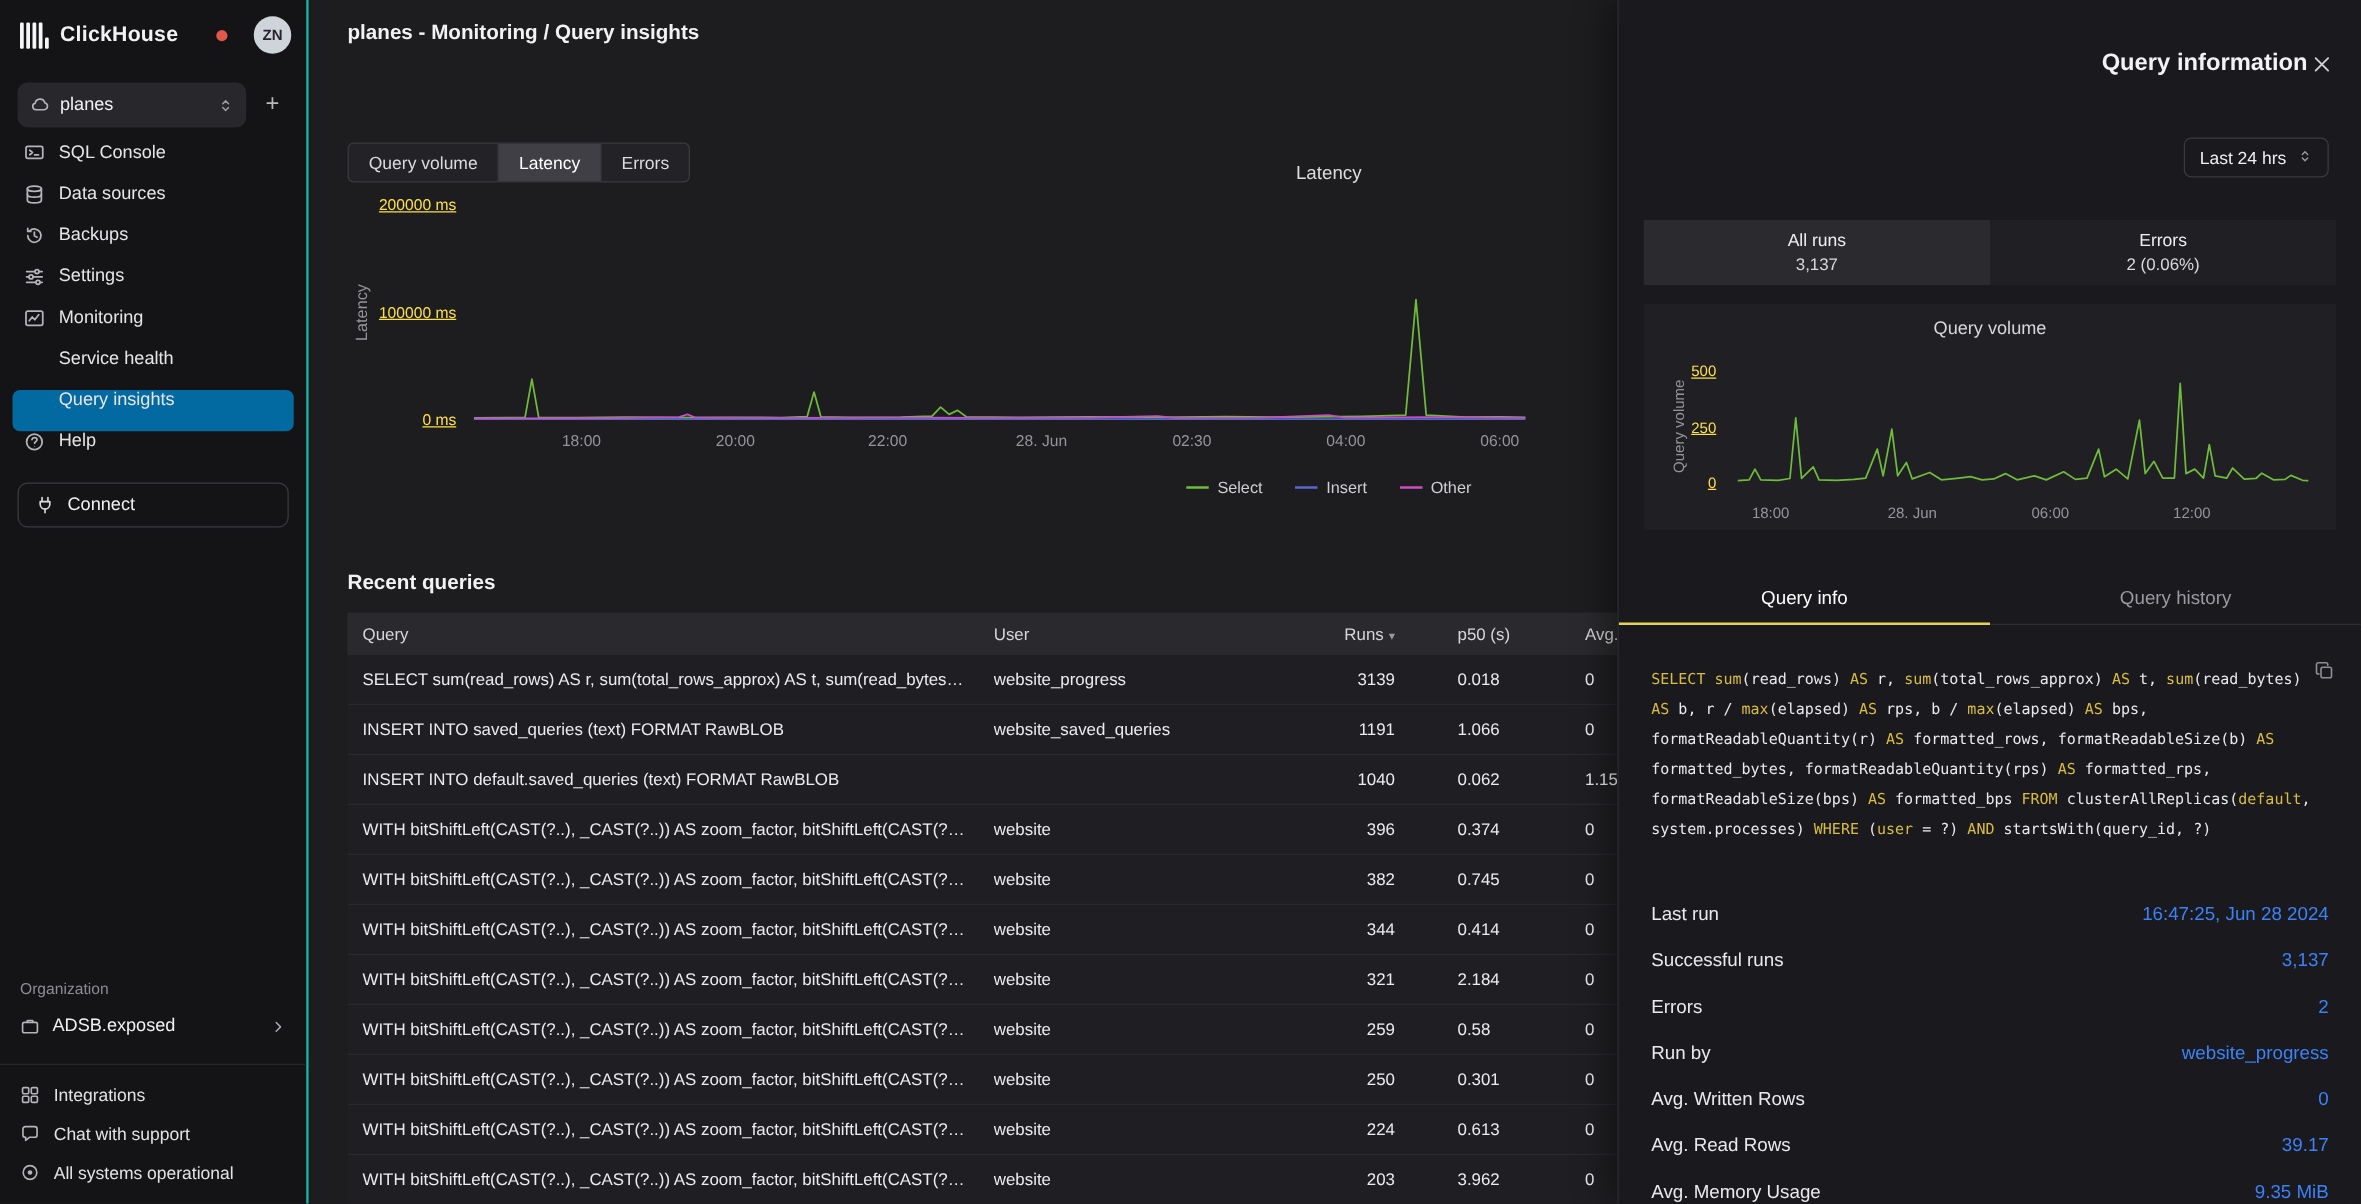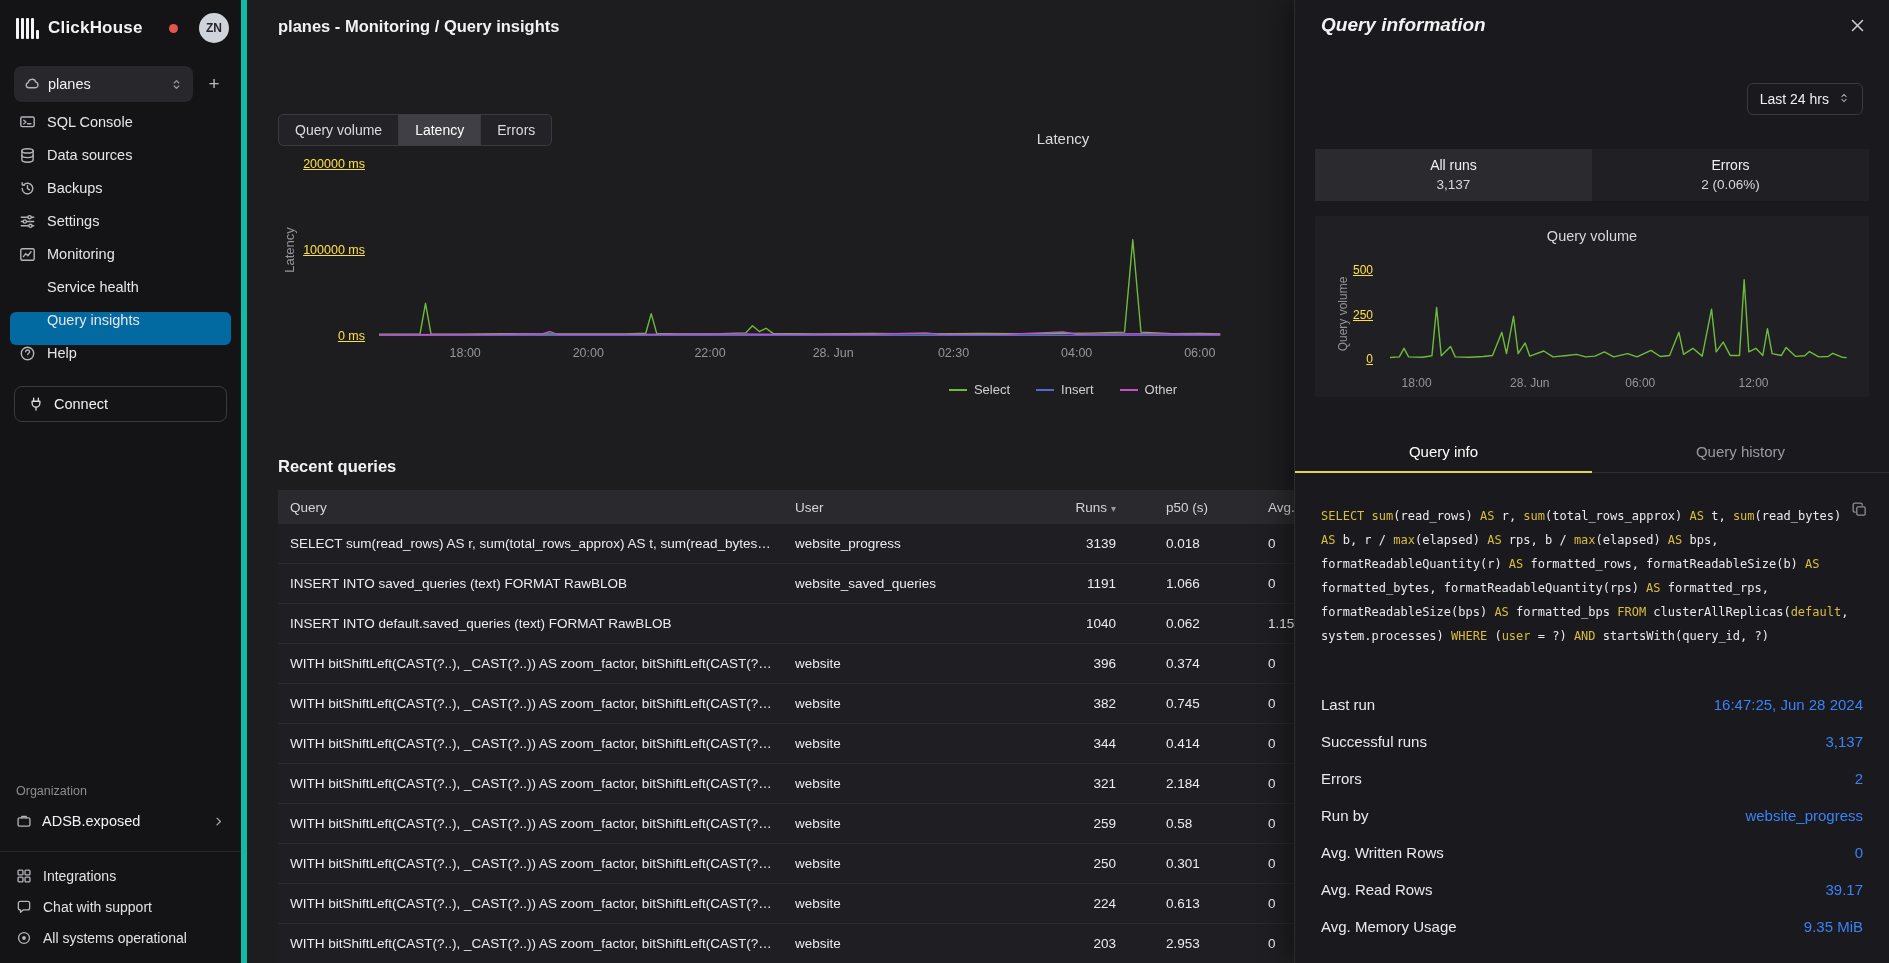--- a/index.html
+++ b/index.html
@@ -2,21 +2,21 @@
 <html><head>
 <meta charset="utf-8">
 <style>
   * { margin:0; padding:0; box-sizing:border-box; }
   html,body { width:1889px; height:963px; overflow:hidden; background:#1d1c1f;
               font-family:"Liberation Sans", sans-serif; color:#f2f2f4; }
   .app { position:relative; width:1889px; height:963px; display:flex; }
 
   
   .sidebar { width:247px; min-width:247px; height:100%; background:#141316;
-             border-right:6px solid #14b8a6; display:flex; flex-direction:column; }
+             border-right:2px solid #14b8a6; display:flex; flex-direction:column; }
   .side-top { height:56px; display:flex; align-items:center; padding:0 12px 0 16px; gap:9px; }
   .logo-icon { display:flex; align-items:flex-end; gap:2px; height:22px; }
   .logo-icon i { width:3px; height:21px; background:#f5f5f6; border-radius:1px; display:block; }
   .logo-icon i.short { height:9px; }
   .brand { font-size:17px; font-weight:700; letter-spacing:.2px; }
   .side-top .spacer { flex:1; }
   .notif-dot { width:9px; height:9px; border-radius:50%; background:#e2574b; margin-right:12px; }
   .avatar { width:30px; height:30px; border-radius:50%; background:#cfd3da; color:#26252a;
             font-size:12px; font-weight:700; display:flex; align-items:center; justify-content:center; }
   .service-row { display:flex; gap:8px; padding:10px 14px 0 14px; align-items:center; }
@@ -81,21 +81,21 @@
   .c-query { padding-left:12px; padding-right:20px; white-space:nowrap; overflow:hidden; text-overflow:ellipsis; }
   .c-user { white-space:nowrap; overflow:hidden; }
   .c-runs { text-align:right; padding-right:26px; white-space:nowrap; }
   .c-p50 { padding-left:24px; white-space:nowrap; }
   .c-avg { white-space:nowrap; }
   .sort-caret { font-size:10px; color:#9a99a0; margin-left:4px; }
 
   
   .panel { position:absolute; top:0; right:0; width:595px; height:963px; background:#1a191d;
            border-left:1px solid #2c2b30; box-shadow:-10px 0 24px rgba(0,0,0,.35); z-index:5; overflow:hidden; }
-  .panel-header { display:flex; justify-content:space-between; align-items:flex-start; padding:14px 20px 0 26px;font-style:italic; }
+  .panel-header { display:flex; justify-content:flex-end; align-items:flex-start; padding:40px 20px 0 26px; }
   .panel-title { font-size:19px; font-weight:700; }
   .close-btn { color:#cfcfd4; cursor:pointer; padding:4px 4px; }
   .toolbar { display:flex; justify-content:flex-end; padding:0 26px; margin-top:42px; }
   .time-select { display:flex; align-items:center; gap:9px; border:1px solid #3b3a40; border-radius:6px;
                  padding:7px 12px; font-size:14px; color:#f0f0f2; cursor:pointer; }
   .stats { display:flex; margin:34px 20px 0; }
   .stat { flex:1; padding:6px 0 8px; text-align:center; background:#201f23; cursor:pointer; }
   .stat.active { background:#2b2a2f; }
   .stat-label { font-size:14px; color:#f0f0f2; line-height:17px; margin-top:2px; }
   .stat-value { font-size:13.5px; color:#d9d9dd; line-height:17px; margin-top:2px; }
@@ -427,21 +427,21 @@
     <div class="c-query">WITH bitShiftLeft(CAST(?..), _CAST(?..)) AS zoom_factor, bitShiftLeft(CAST(?..), ? ...</div>
     <div class="c-user">website</div>
     <div class="c-runs">224</div>
     <div class="c-p50">0.613</div>
     <div class="c-avg">0</div>
   </div>
           <div class="trow">
     <div class="c-query">WITH bitShiftLeft(CAST(?..), _CAST(?..)) AS zoom_factor, bitShiftLeft(CAST(?..), ? ...</div>
     <div class="c-user">website</div>
     <div class="c-runs">203</div>
-    <div class="c-p50">2.953</div>
+    <div class="c-p50">3.962</div>
     <div class="c-avg">0</div>
   </div>
         </div>
     </div>
   </main>
 
   <aside class="panel">
     <div class="panel-header">
       <div class="panel-title">Query information</div>
       <div class="close-btn">

